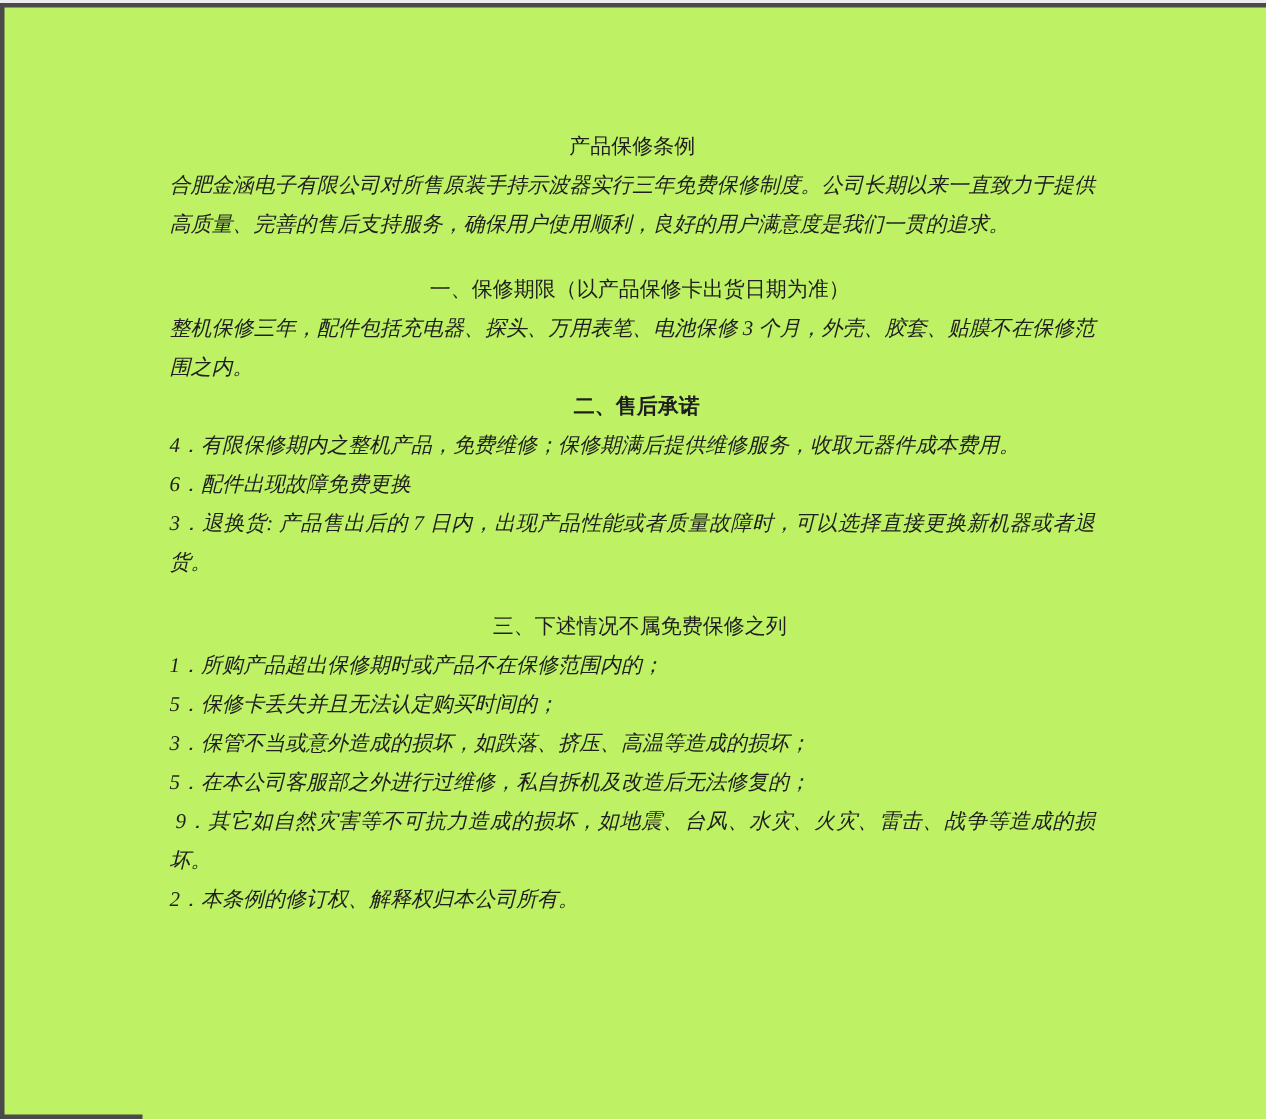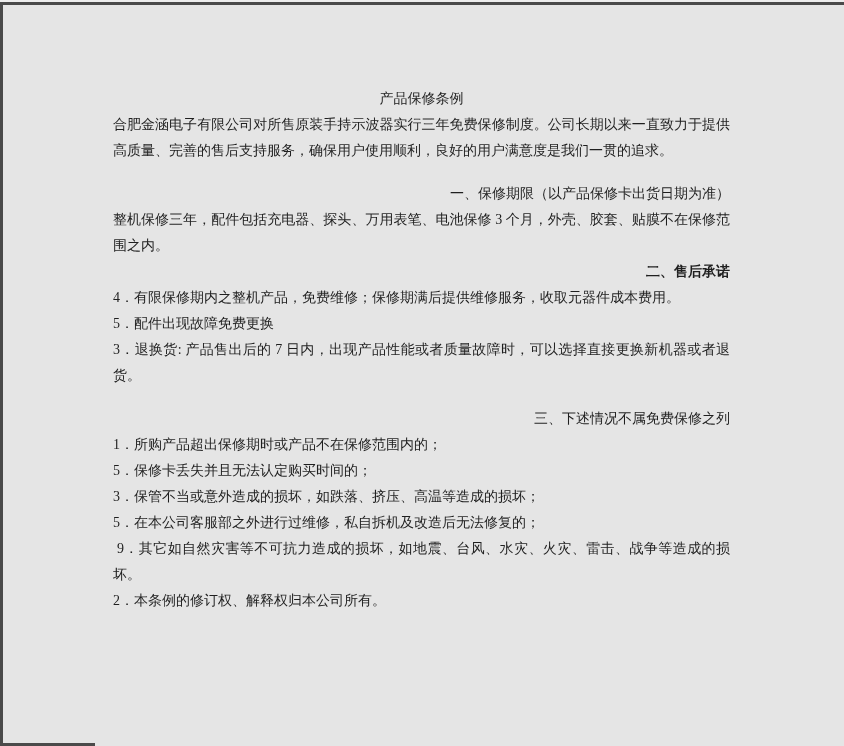--- a/index.html
+++ b/index.html
@@ -4,21 +4,21 @@
 <style>
   html, body {
     margin: 0;
     padding: 0;
     background: #ffffff;
   }
   .screen {
     position: relative;
     width: 844px;
     height: 746px;
-    background: #e5e5e5;
+    background: #bef264;
     overflow: hidden;
     font-family: "Liberation Serif", "DejaVu Serif", serif;
     color: #1f1f1f;
   }
   
   .frame-top-light {
     position: absolute; top: 0; left: 0;
     width: 844px; height: 2px;
     background: #ededed;
   }
@@ -46,23 +46,24 @@
     line-height: 26px;
     text-align: justify;
     text-justify: inter-ideograph;
   }
   .title {
     text-align: center;
     white-space: pre-wrap;
   }
   .para {
     white-space: pre-wrap;
+    font-style: italic;
   }
   .heading {
-    text-align: right;
+    text-align: center;
     white-space: pre-wrap;
   }
   .heading-l1 { padding-left: 10px; }
   .heading-l2 { padding-left: 6px; font-weight: bold; }
   .spacer { height: 17px; }
 </style>
 </head>
 <body>
 
 <div class="screen">
@@ -73,21 +74,21 @@
 
   <div class="doc">
     <div class="title">产品保修条例</div>
 
   <div class="para">合肥金涵电子有限公司对所售原装手持示波器实行三年免费保修制度。公司长期以来一直致力于提供高质量、完善的售后支持服务，确保用户使用顺利，良好的用户满意度是我们一贯的追求。</div>
       <div class="spacer"></div>
       <div class="heading heading-l1">一、保修期限（以产品保修卡出货日期为准）</div>
       <div class="para">整机保修三年，配件包括充电器、探头、万用表笔、电池保修 3 个月，外壳、胶套、贴膜不在保修范围之内。</div>
       <div class="heading heading-l2">二、售后承诺</div>
       <div class="para">4．有限保修期内之整机产品，免费维修；保修期满后提供维修服务，收取元器件成本费用。</div>
-      <div class="para">5．配件出现故障免费更换</div>
+      <div class="para">6．配件出现故障免费更换</div>
       <div class="para">3．退换货: 产品售出后的 7 日内，出现产品性能或者质量故障时，可以选择直接更换新机器或者退货。</div>
       <div class="spacer"></div>
       <div class="heading heading-l1">三、下述情况不属免费保修之列</div>
       <div class="para">1．所购产品超出保修期时或产品不在保修范围内的；</div>
       <div class="para">5．保修卡丢失并且无法认定购买时间的；</div>
       <div class="para">3．保管不当或意外造成的损坏，如跌落、挤压、高温等造成的损坏；</div>
       <div class="para">5．在本公司客服部之外进行过维修，私自拆机及改造后无法修复的；</div>
       <div class="para"> 9．其它如自然灾害等不可抗力造成的损坏，如地震、台风、水灾、火灾、雷击、战争等造成的损坏。</div>
       <div class="para">2．本条例的修订权、解释权归本公司所有。</div>
     </div>

